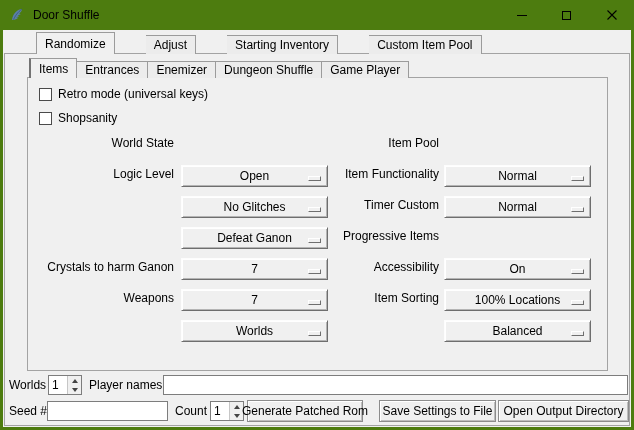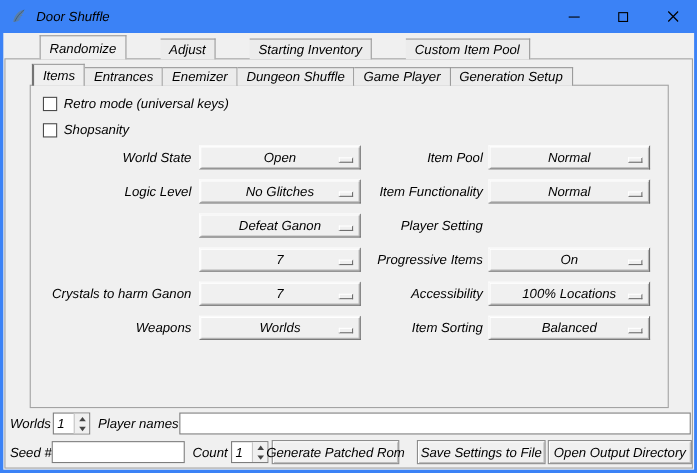--- a/index.html
+++ b/index.html
@@ -1,19 +1,19 @@
 <!DOCTYPE html>
 <html><head>
 <meta charset="utf-8">
 <style>
   * { margin:0; padding:0; box-sizing:border-box; }
   html,body { width:634px; height:430px; }
   body { font-family:"Liberation Sans", sans-serif; font-size:12px; color:#000; }
 
-  .window { position:relative; width:634px; height:430px; background:#3b82f6; overflow:hidden;font-style:italic; }
+  .window { position:relative; width:634px; height:430px; background:#4d7c0f; overflow:hidden; }
 
   
   .titlebar { position:absolute; left:0; top:0; width:634px; height:30px; }
   .app-icon { position:absolute; left:9px; top:7px; width:16px; height:16px; }
   .title { position:absolute; left:33px; top:0; height:30px; line-height:30px; font-size:12px; }
   .win-btn { position:absolute; top:0; width:45px; height:30px; display:flex; align-items:center; justify-content:center; cursor:default; }
   .btn-min { right:90px; } .btn-max { right:45px; } .btn-close { right:0; }
   .glyph-min { width:10px; height:1px; background:#000; }
   .glyph-max { width:9px; height:9px; border:1px solid #000; }
 
@@ -42,21 +42,21 @@
   .cb-row { position:absolute; left:11px; height:16px; display:flex; align-items:center; }
   .cb-box { width:13px; height:13px; background:#fff; border:1px solid #4a4a4a; margin-right:6px; }
   .cb-label { line-height:14px; }
 
   
   .field-label { position:absolute; height:22px; line-height:22px; text-align:right; }
   .label-l { left:0; width:146px; }
   .label-r { left:280px; width:131px; }
   .dd { position:absolute; width:147px; height:22px; background:#f0f0f0; text-align:center;
         line-height:20px; border:1px solid; border-color:#fdfdfd #6e6e6e #6e6e6e #fdfdfd;
-        box-shadow: inset 1px 1px 0 #ffffff, inset -1px -1px 0 #b4b4b4; cursor:default; }
+        box-shadow: inset 1px 1px 0 #ffffff, inset -1px -1px 0 #b4b4b4; cursor:default;margin-top:33px; }
   .dd-l { left:153px; } .dd-r { left:416px; }
   .dd-ind { position:absolute; right:6px; top:10px; width:13px; height:5px; background:#f0f0f0;
             border:1px solid; border-color:#ffffff #6e6e6e #6e6e6e #ffffff; }
 
   
   .lbl { position:absolute; height:20px; line-height:20px; white-space:nowrap; }
   .entry { position:absolute; height:20px; background:#fff; border:1px solid #7d7d7d;
            font:inherit; padding:0 3px; outline:none; }
   .spin { position:absolute; width:34px; height:20px; background:#fff; border:1px solid #7d7d7d; }
   .spin-num { position:absolute; left:3px; top:1px; line-height:16px; }
@@ -127,21 +127,21 @@
       <div class="dd dd-l" style="top:54px;"><span>Open</span><div class="dd-ind"></div></div>
       <div class="field-label label-r" style="top:54px;">Item Pool</div>
       <div class="dd dd-r" style="top:54px;"><span>Normal</span><div class="dd-ind"></div></div>
 
       <div class="field-label label-l" style="top:85px;">Logic Level</div>
       <div class="dd dd-l" style="top:85px;"><span>No Glitches</span><div class="dd-ind"></div></div>
       <div class="field-label label-r" style="top:85px;">Item Functionality</div>
       <div class="dd dd-r" style="top:85px;"><span>Normal</span><div class="dd-ind"></div></div>
 
       <div class="dd dd-l" style="top:116px;"><span>Defeat Ganon</span><div class="dd-ind"></div></div>
-      <div class="field-label label-r" style="top:116px;">Player Setting</div>
+      <div class="field-label label-r" style="top:116px;">Timer Custom</div>
 
       <div class="dd dd-l" style="top:147px;"><span>7</span><div class="dd-ind"></div></div>
       <div class="field-label label-r" style="top:147px;">Progressive Items</div>
       <div class="dd dd-r" style="top:147px;"><span>On</span><div class="dd-ind"></div></div>
 
       <div class="field-label label-l" style="top:178px;">Crystals to harm Ganon</div>
       <div class="dd dd-l" style="top:178px;"><span>7</span><div class="dd-ind"></div></div>
       <div class="field-label label-r" style="top:178px;">Accessibility</div>
       <div class="dd dd-r" style="top:178px;"><span>100% Locations</span><div class="dd-ind"></div></div>
 
@@ -159,23 +159,20 @@
           <span>Entrances</span>
         </div>
       <div class="tab">
           <span>Enemizer</span>
         </div>
       <div class="tab">
           <span>Dungeon Shuffle</span>
         </div>
       <div class="tab">
           <span>Game Player</span>
-        </div>
-      <div class="tab">
-          <span>Generation Setup</span>
         </div>
     </div>
 
     <div class="lbl" style="left:6px; top:345px;">Worlds</div>
     <div class="spin" style="left:45px; top:345px;">
       <span class="spin-num">1</span>
       <div class="spin-arrows">
         <div class="spin-up">
             <div class="tri-up"></div>
           </div>

